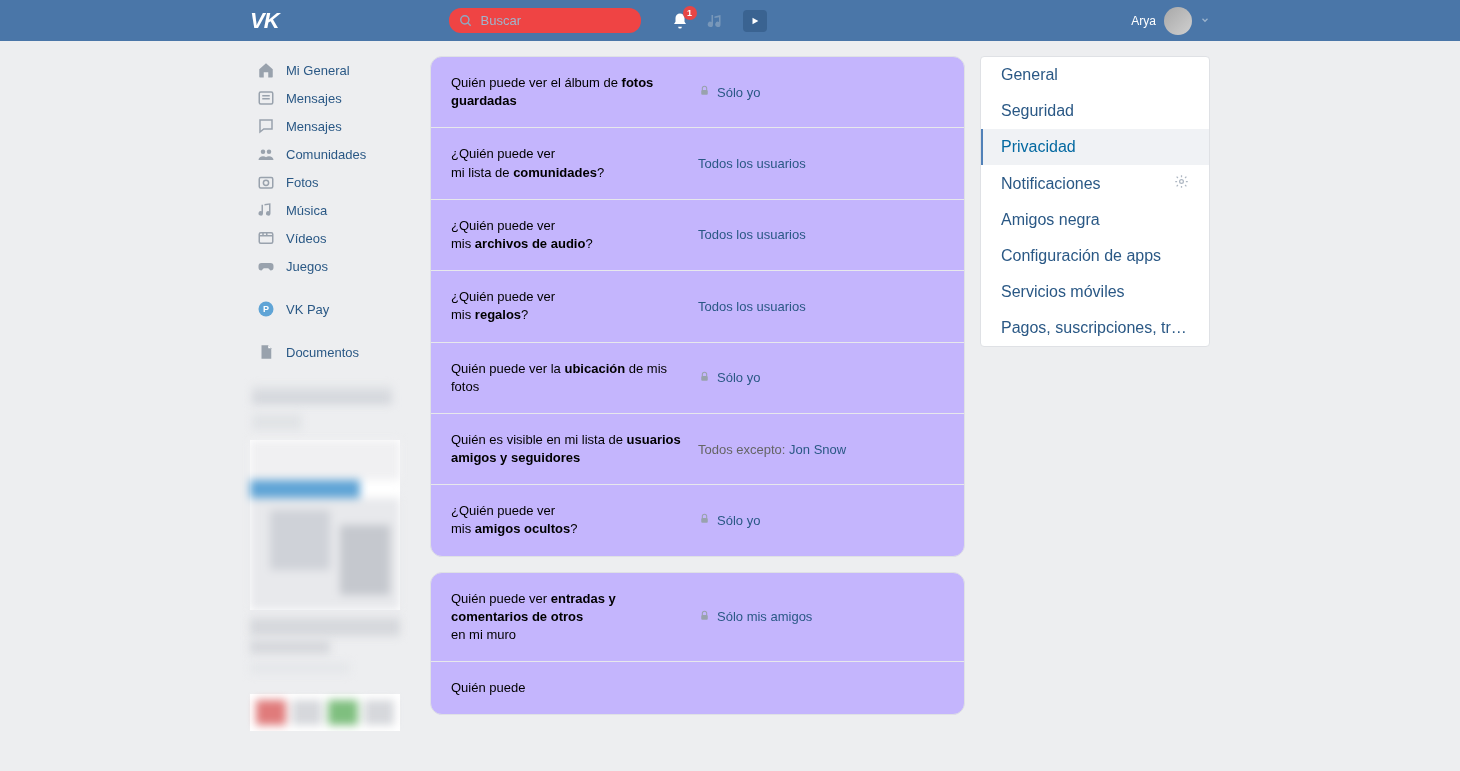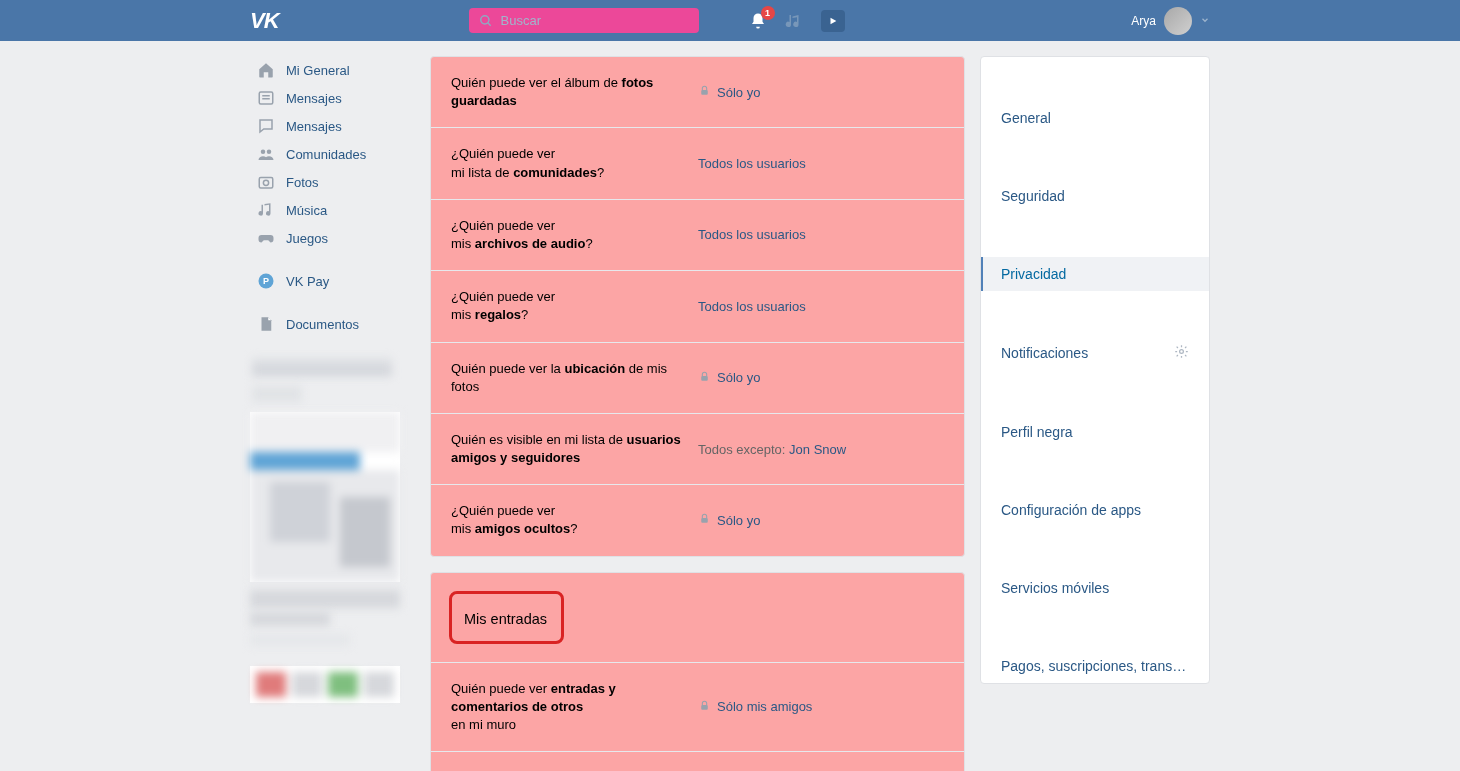--- a/index.html
+++ b/index.html
@@ -19,37 +19,36 @@
       padding: 0 16px;
       position: relative;
     }
     .header-inner {
       width: 960px;
       margin: 0 auto;
       display: flex;
       align-items: center;
       position: relative;
       height: 100%;
-      gap: 20px;
     }
     .logo {
       color: #fff;
       font-weight: 900;
       font-size: 22px;
       font-style: italic;
       margin-right: 170px;
       letter-spacing: -1px;
     }
     .search-box {
-      background: #ec4899;
-      border-radius: 4px;
+      background: #ef4444;
+      border-radius: 12px;
       display: flex;
       align-items: center;
       padding: 5px 10px;
-      width: 230px;
+      width: 192px;
     }
     .search-icon svg { display: block; }
     .search-input {
       background: transparent;
       border: none;
       color: #fff;
       margin-left: 8px;
       outline: none;
       font-size: 13px;
       width: 100%;
@@ -153,23 +152,23 @@
     }
     .blur-card2-inner { display:flex; gap:6px; padding:6px; filter:blur(4px); }
     .blur-sq { width:30px; height:25px; }
     
     
     .main {
       flex: 1;
       min-width: 0;
     }
     .panel {
-      background: #fca5a5;
+      background: #c4b5fd;
       border: 1px solid #dfe1e5;
-      border-radius: 4px;
+      border-radius: 12px;
       overflow: hidden;
     }
     .settings-row {
       display: flex;
       align-items: center;
       padding: 17px 20px;
       border-bottom: 1px solid #e7e8ec;
       gap: 10px;
     }
     .settings-row:last-child { border-bottom: none; }
@@ -217,29 +216,28 @@
     }
     .settings-nav {
       background: #fff;
       border: 1px solid #dfe1e5;
       border-radius: 4px;
       overflow: hidden;
     }
     .settings-nav-item {
       padding: 9px 20px;
       color: #2a5885;
-      font-size: 14px;
+      font-size: 16px;
       cursor: pointer;
       display: flex;
       align-items: center;
       justify-content: space-between;
       white-space: nowrap;
       overflow: hidden;
       text-overflow: ellipsis;
-      margin-top: 44px;
     }
     .settings-nav-item.active {
       background: #f0f2f5;
       color: #0369a1;
       font-weight: 500;
       border-left: 2px solid #5181b8;
       padding-left: 18px;
     }
     .gear-icon { color: #aeb7c2; }
     .settings-nav-item .label-txt { overflow: hidden; text-overflow: ellipsis; }
@@ -339,20 +337,28 @@
           <span class="nav-icon">
             <svg width="18" height="18" viewBox="0 0 24 24">
               <use href="#i-music"></use>
             </svg>
           </span>
           <span>Música</span>
         </div>
         <div class="nav-item">
           <span class="nav-icon">
             <svg width="18" height="18" viewBox="0 0 24 24">
+              <use href="#i-video"></use>
+            </svg>
+          </span>
+          <span>Vídeos</span>
+        </div>
+        <div class="nav-item">
+          <span class="nav-icon">
+            <svg width="18" height="18" viewBox="0 0 24 24">
               <use href="#i-game"></use>
             </svg>
           </span>
           <span>Juegos</span>
         </div>
       </div>
     <div class="nav-divider"></div>
     <div id="nav-extra">
         <div class="nav-item">
           <span class="nav-icon">
@@ -452,23 +458,20 @@
                 </svg></span>
               <span>Sólo yo</span>
             </div>
           </div>
         </div>
     </div>
 
     <div class="spacer"></div>
 
     <div class="panel">
-      <div class="section-header">
-        <span class="section-highlight">Mis entradas</span>
-      </div>
       <div id="section2">
           <div class="settings-row">
             <div class="row-label">Quién puede ver <b>entradas y comentarios de otros</b><br>en mi muro</div>
             <div class="row-value">
               <span class="lock-icon"><svg width="13" height="13" viewBox="0 0 24 24">
                   <use href="#i-lock"></use>
                 </svg></span>
               <span>Sólo mis amigos</span>
             </div>
           </div>
@@ -490,21 +493,21 @@
         <div class="settings-nav-item active">
           <span class="label-txt">Privacidad</span>
         </div>
         <div class="settings-nav-item">
           <span class="label-txt">Notificaciones</span>
           <span class="gear-icon"><svg width="15" height="15" viewBox="0 0 24 24">
               <use href="#i-gear"></use>
             </svg></span>
         </div>
         <div class="settings-nav-item">
-          <span class="label-txt">Perfil negra</span>
+          <span class="label-txt">Amigos negra</span>
         </div>
         <div class="settings-nav-item">
           <span class="label-txt">Configuración de apps</span>
         </div>
         <div class="settings-nav-item">
           <span class="label-txt">Servicios móviles</span>
         </div>
         <div class="settings-nav-item">
           <span class="label-txt">Pagos, suscripciones, transferencias</span>
         </div>

